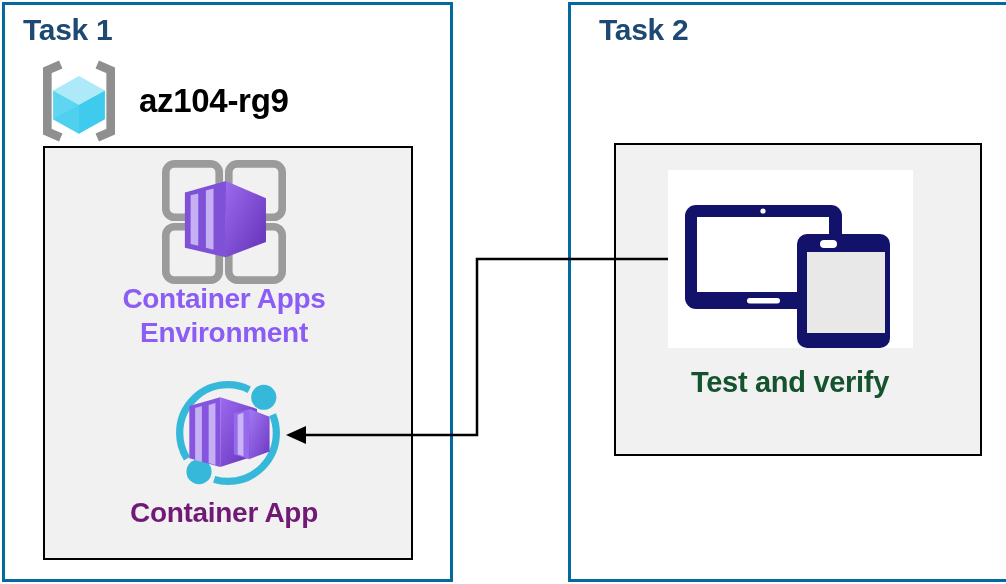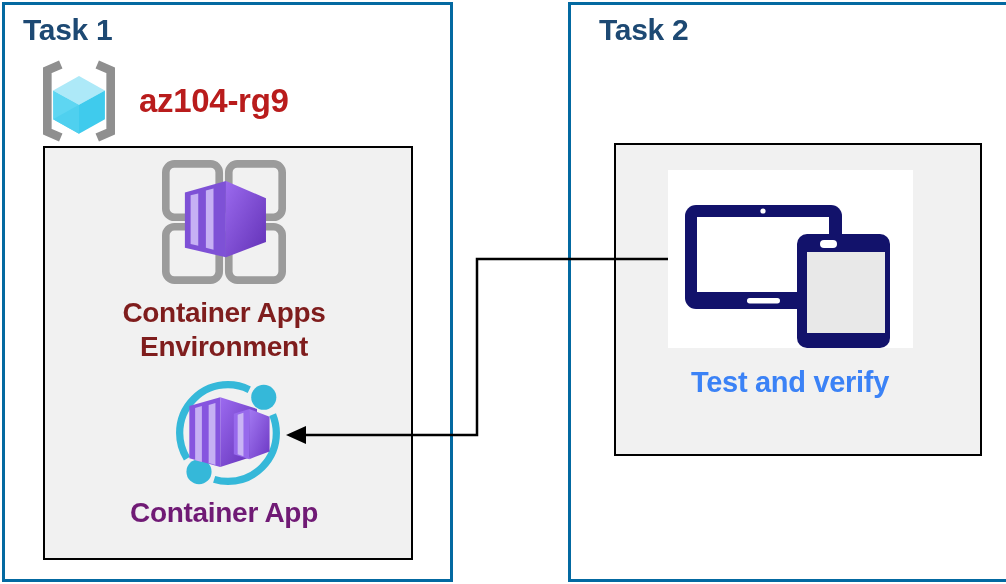--- a/index.html
+++ b/index.html
@@ -39,41 +39,41 @@
     position: absolute;
     left: 26px;
     top: 52px;
     display: flex;
     align-items: center;
   }
   .rg-icon { width: 96px; height: 88px; }
   .rg-name {
     font-size: 33px;
     font-weight: 700;
-    color: #b91c1c;
+    color: #000000;
     margin-left: 12px;
     letter-spacing: -0.3px;
   }
 
   .panel {
     position: absolute;
     background: #F1F1F1;
     border: 2px solid #000000;
   }
   #panel-task1 { left: 38px; top: 141px; width: 370px; height: 414px; }
   #panel-task2 { left: 597px; top: 140px; width: 368px; height: 313px; }
 
   .env-icon { position: absolute; left: 157px; top: 160px; width: 134px; height: 124px; }
   .env-label {
     position: absolute;
-    left: 40px; top: 296px; width: 368px;
+    left: 40px; top: 282px; width: 368px;
     text-align: center;
     font-size: 28px;
     font-weight: 700;
-    color: #7f1d1d;
+    color: #8b5cf6;
     line-height: 34px;
     letter-spacing: -0.3px;
   }
   .env-label span { display: inline-block; max-width: 270px; }
 
   .app-icon { position: absolute; left: 170px; top: 377px; width: 116px; height: 116px; }
   .app-label {
     position: absolute;
     left: 40px; top: 497px; width: 368px;
     text-align: center;
@@ -89,21 +89,21 @@
     width: 245px; height: 178px;
     background: #ffffff;
   }
   .devices-icon { width: 245px; height: 178px; display: block; }
   .verify-label {
     position: absolute;
     left: 597px; top: 366px; width: 386px;
     text-align: center;
     font-size: 29px;
     font-weight: 700;
-    color: #3b82f6;
+    color: #14532d;
     letter-spacing: -0.3px;
   }
 
   .connector-overlay {
     position: absolute;
     left: 0; top: 0;
     width: 1006px; height: 584px;
     pointer-events: none;
     z-index: 10;
   }

